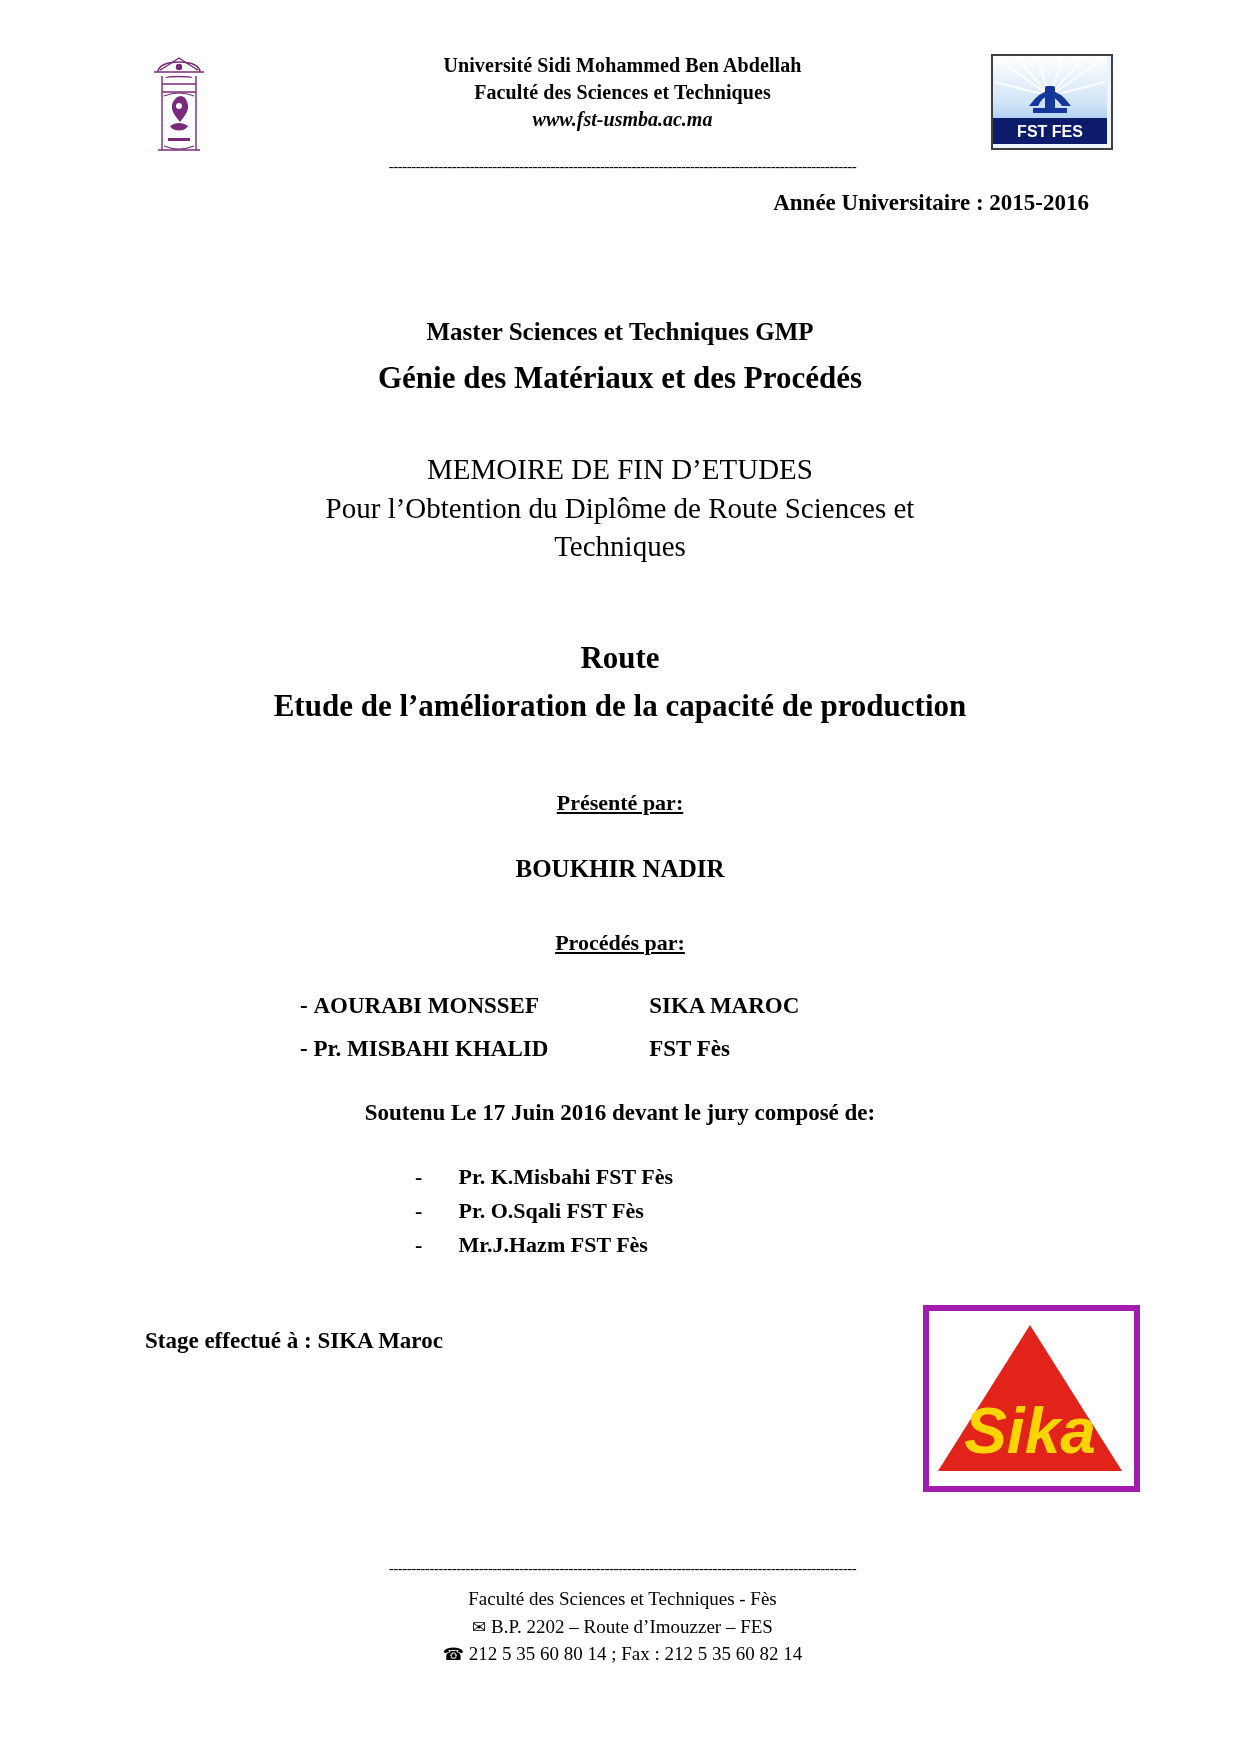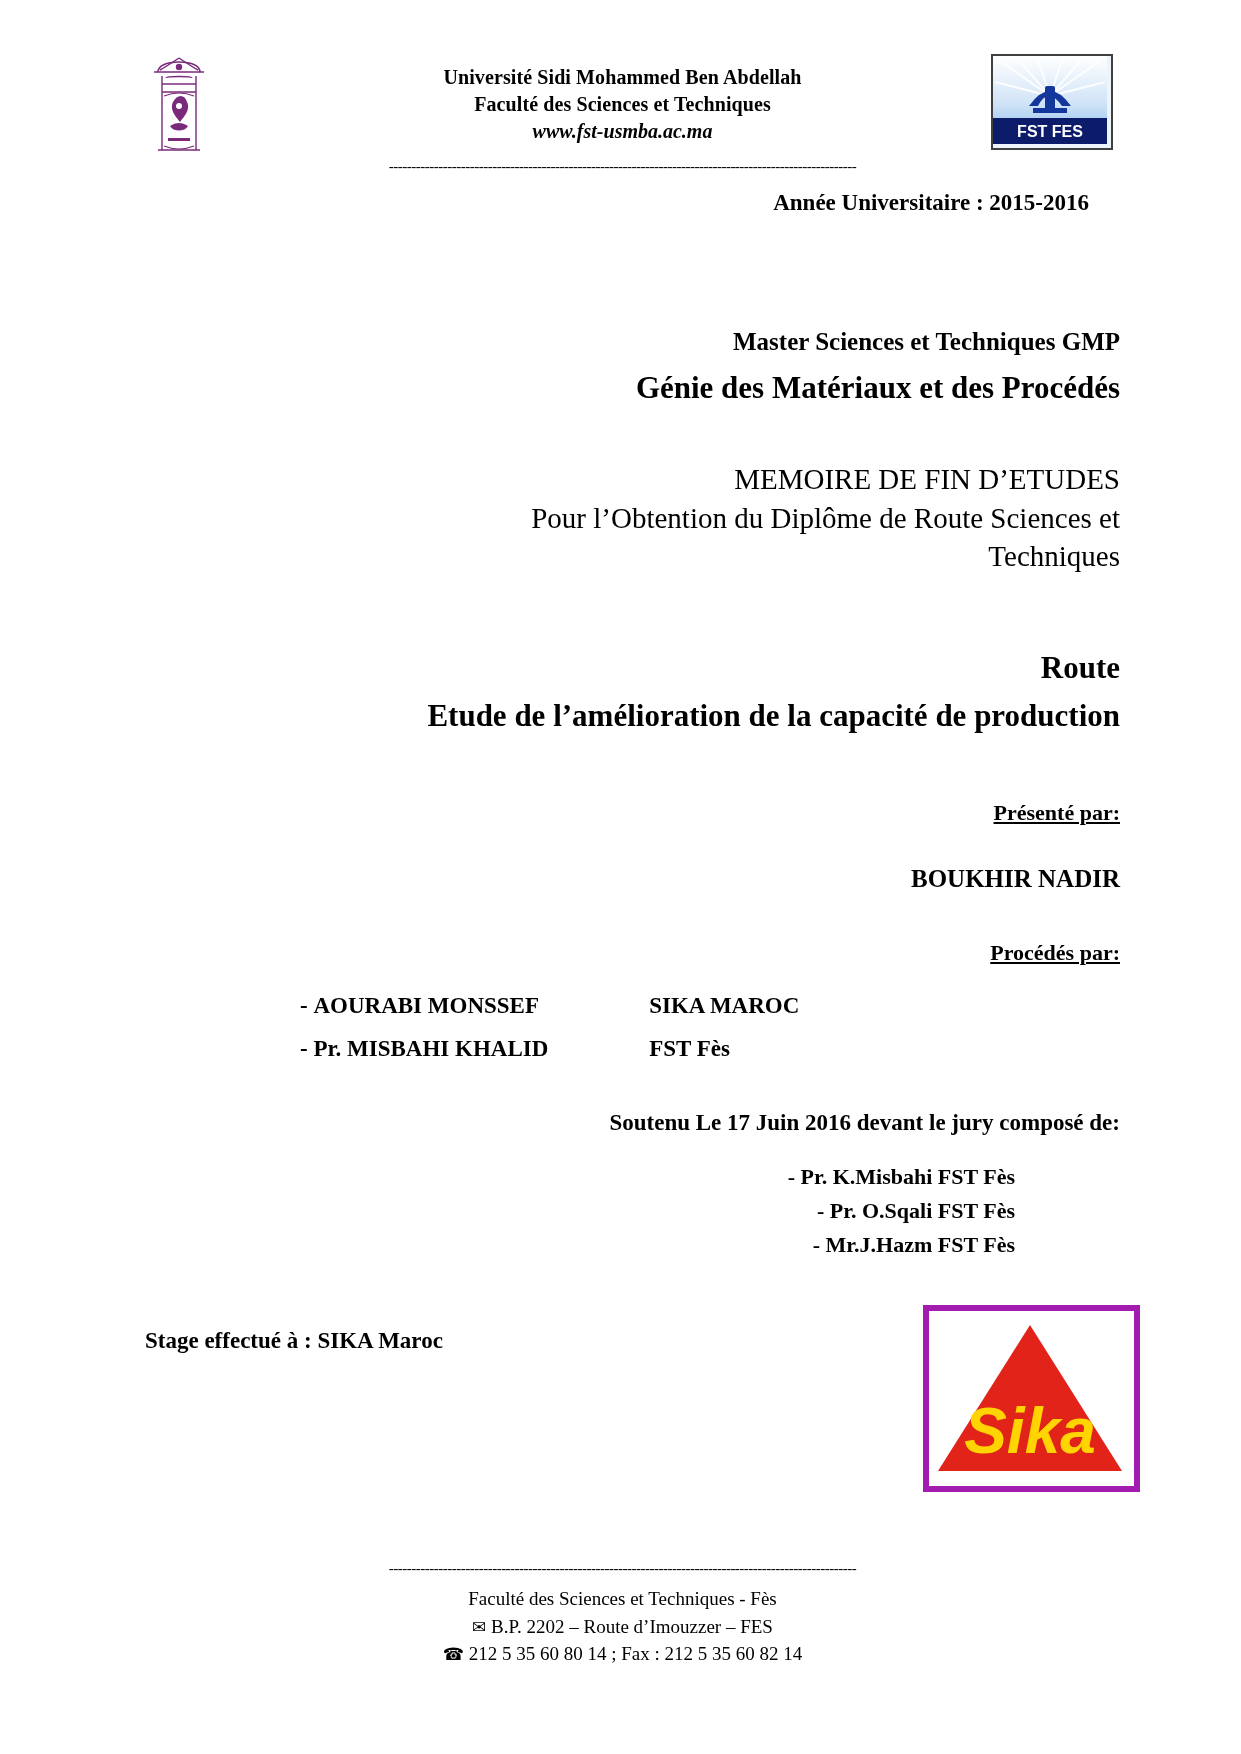--- a/index.html
+++ b/index.html
@@ -28,21 +28,21 @@
     position: absolute;
     top: 48px;
     left: 140px;
     width: 965px;
     height: 100px;
   }
   .header-center {
     position: absolute;
     left: 0;
     right: 0;
-    top: 16px;
+    top: 4px;
     text-align: center;
     line-height: 1.35;
   }
   .header-line {
     font-weight: bold;
     font-size: 20px;
     letter-spacing: 0.1px;
   }
   .header-url {
     font-weight: bold;
@@ -96,22 +96,21 @@
     box-sizing: border-box;
     font-weight: bold;
     font-size: 23px;
   }
 
   
   .block {
     position: absolute;
     left: 120px;
     width: 1000px;
-    text-align: right;
-    margin-top: 10px;
+    text-align: center;
   }
   .master-line {
     top: 318px;
     font-weight: bold;
     font-size: 25px;
   }
   .master-title {
     top: 360px;
     font-weight: bold;
     font-size: 31px;
@@ -162,21 +161,21 @@
   .soutenu {
     top: 1100px;
     font-weight: bold;
     font-size: 23px;
   }
   .jury {
     position: absolute;
     top: 1160px;
     left: 415px;
     width: 600px;
-    text-align: right;
+    text-align: left;
     font-weight: bold;
     font-size: 22px;
     line-height: 1.55;
   }
   .jury-item { white-space: nowrap; }
   .jury-dash { display: inline-block; width: 38px; }
 
   .stage {
     position: absolute;
     top: 1328px;

